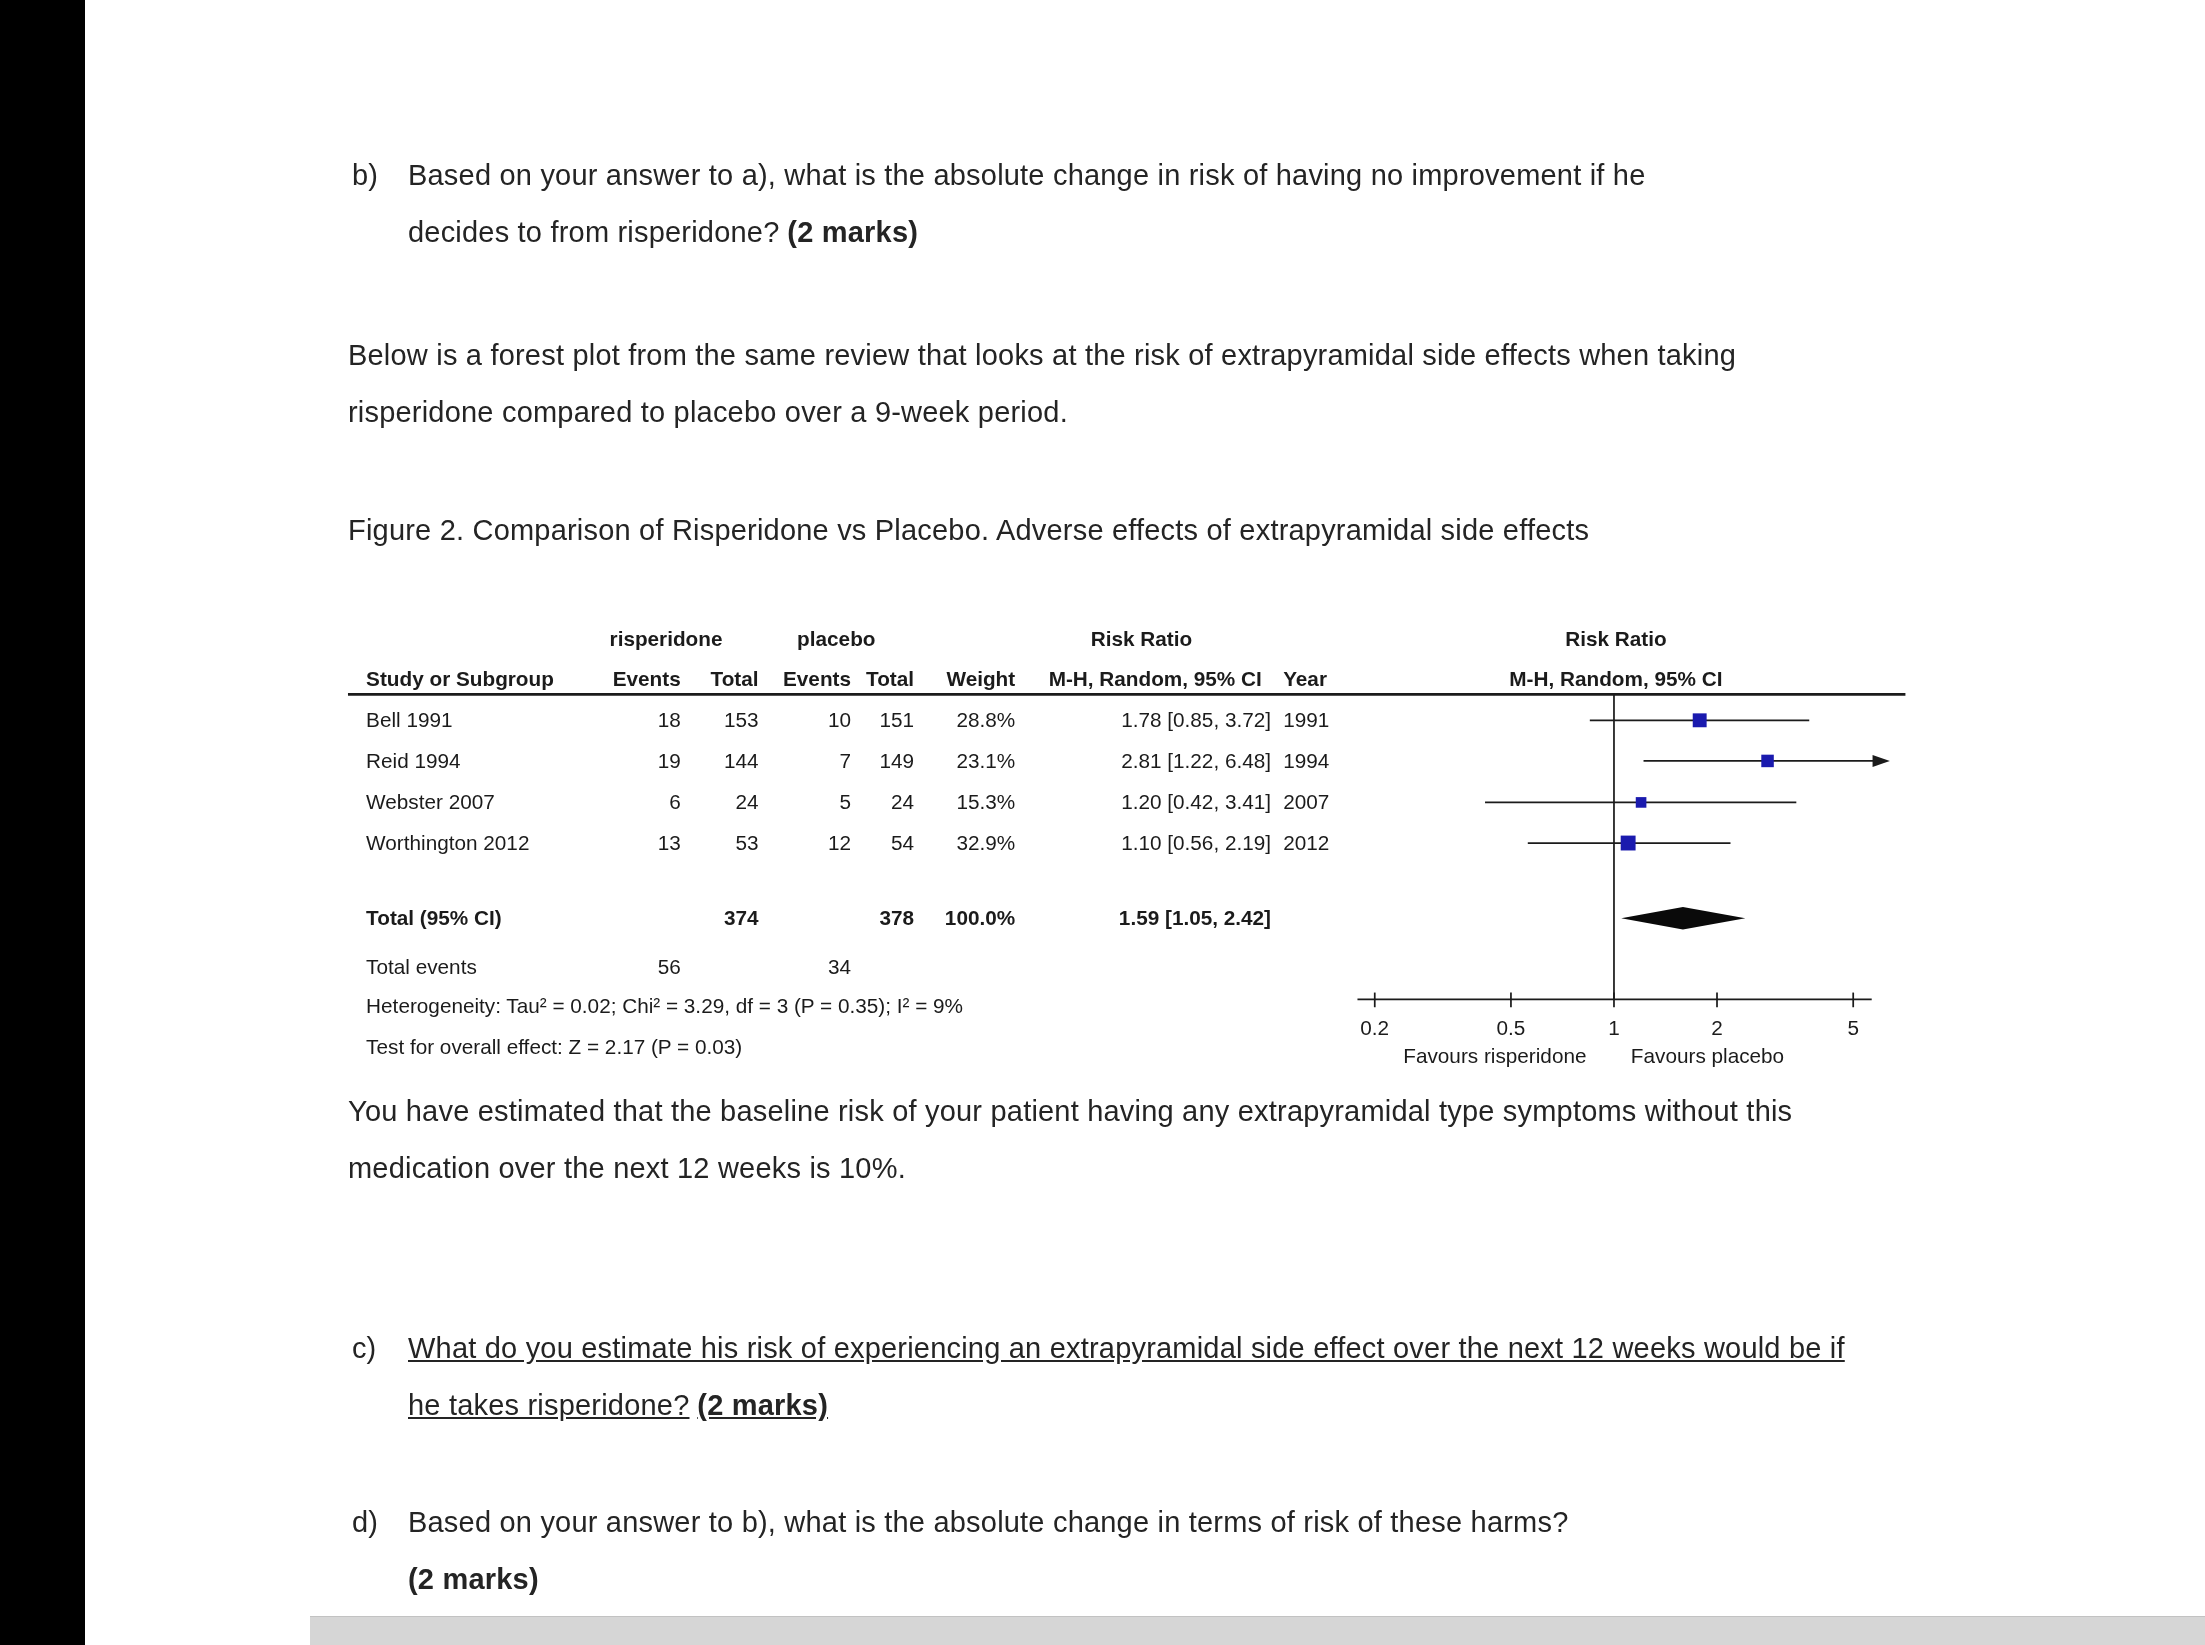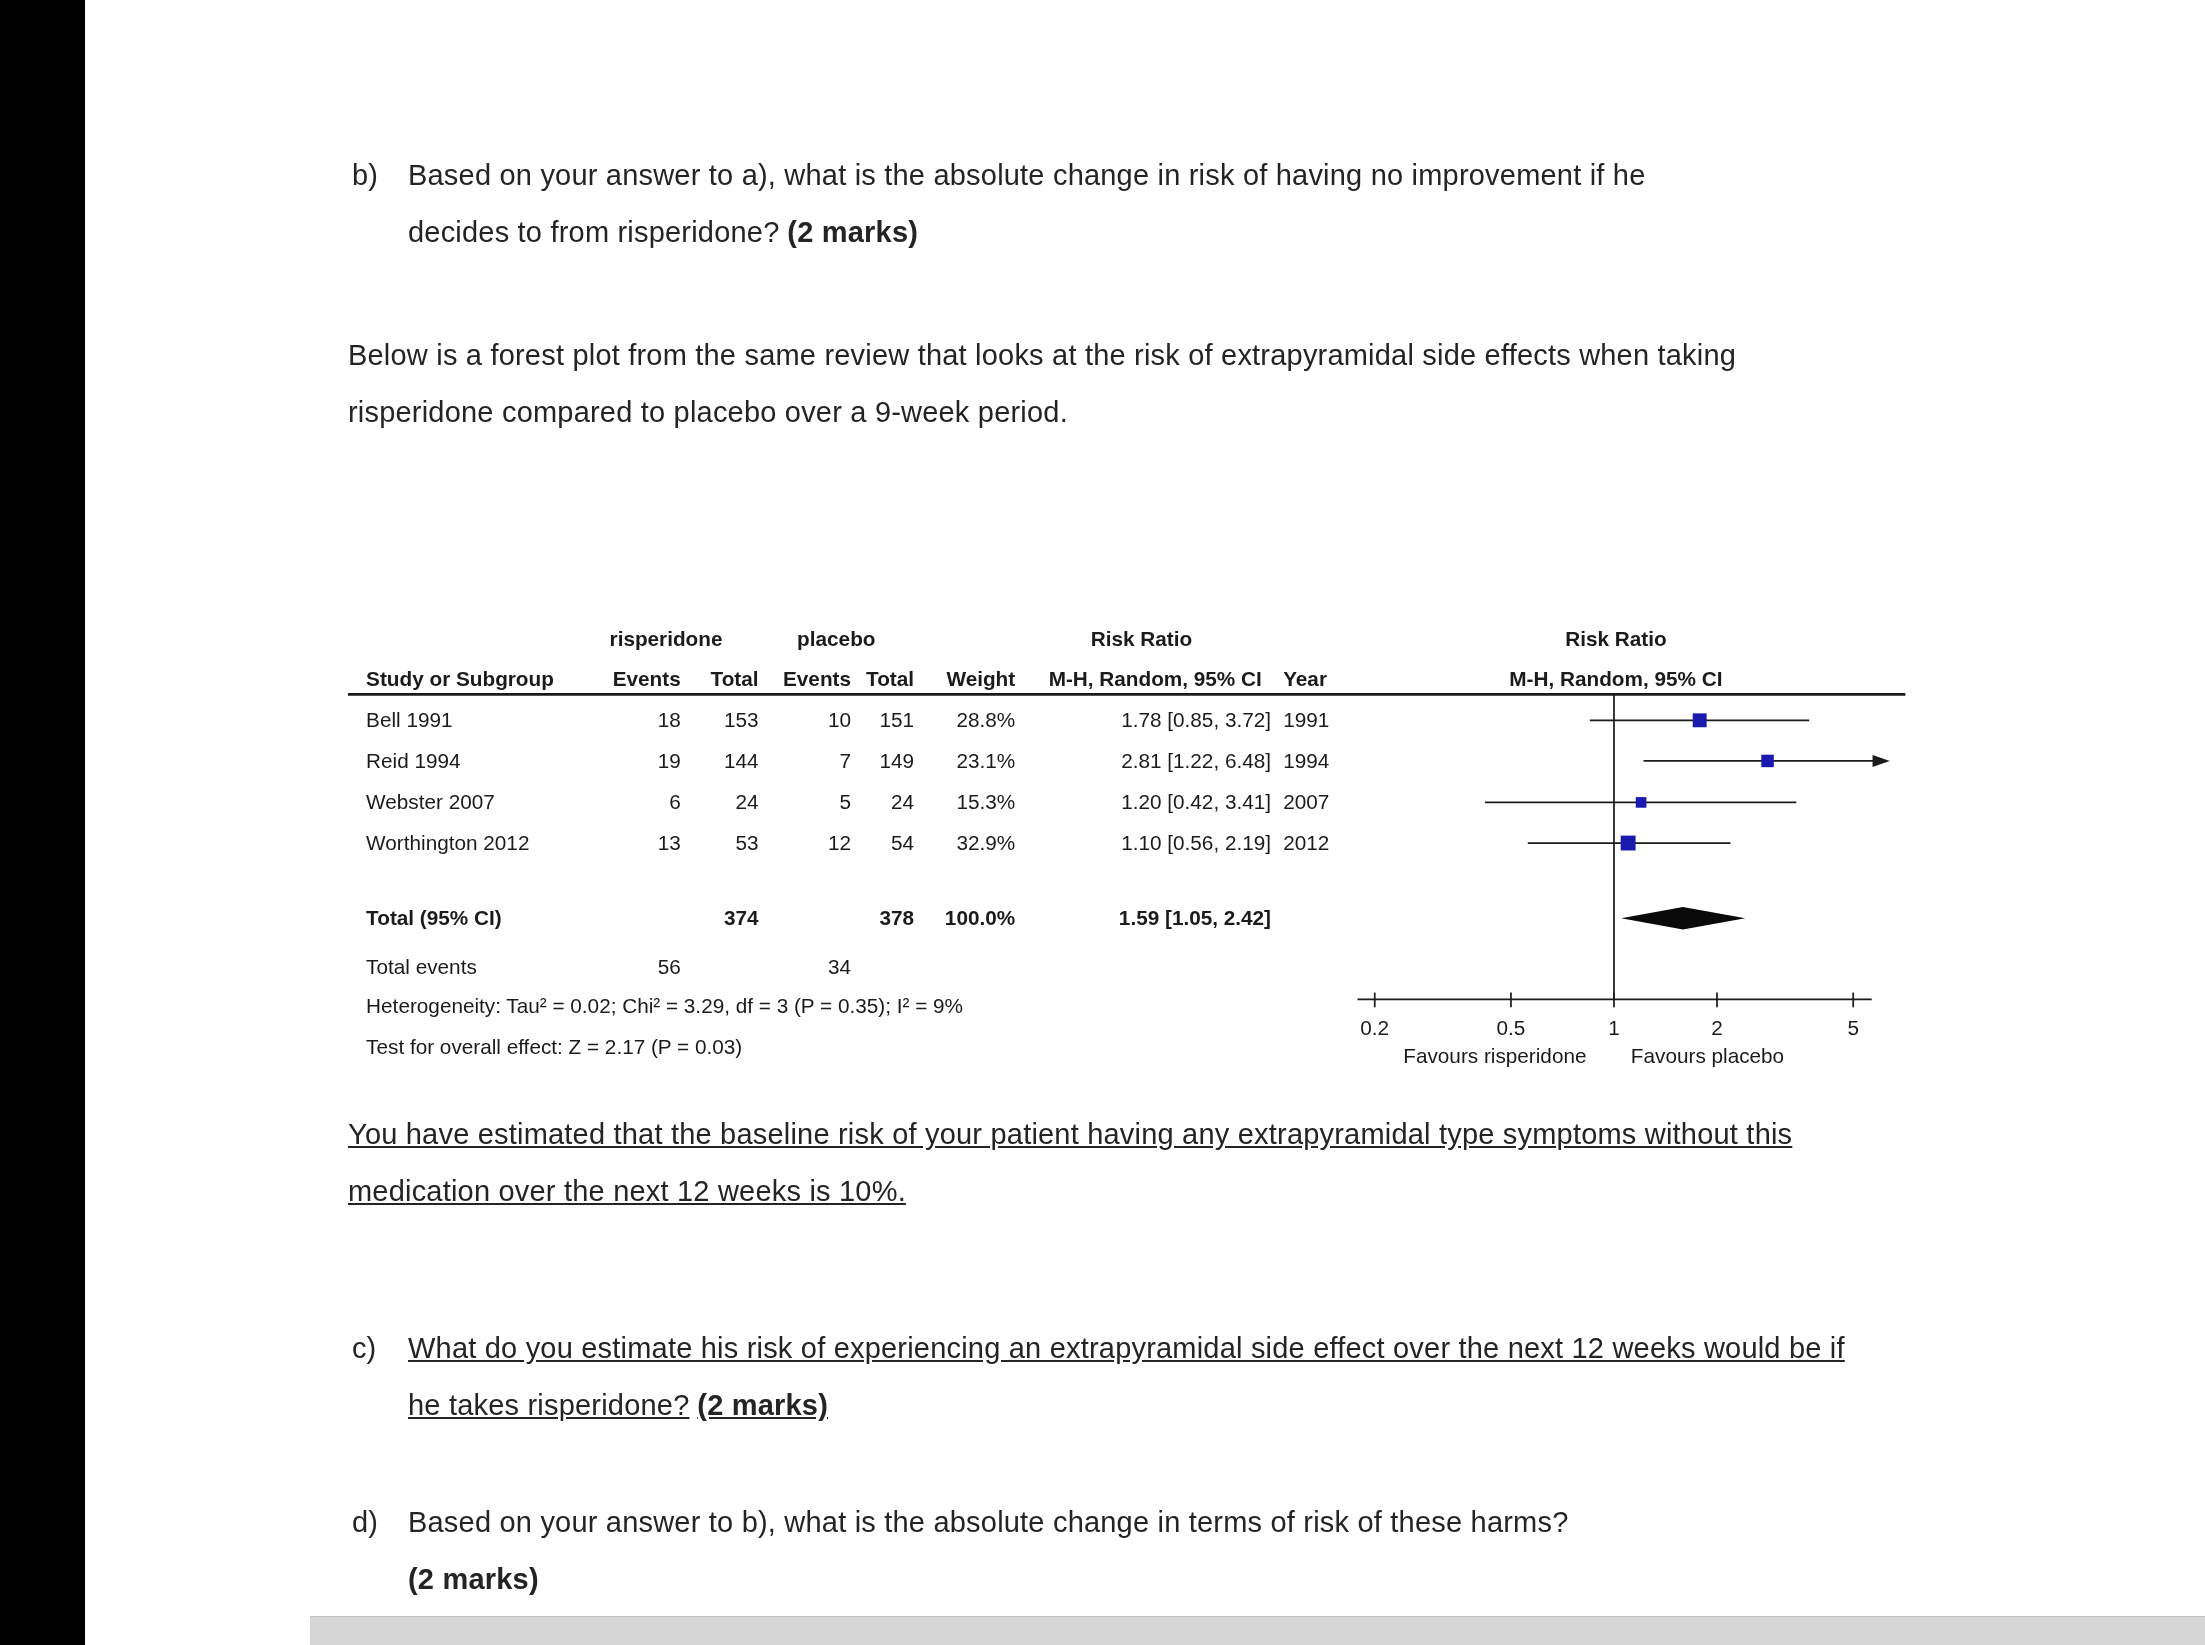--- a/index.html
+++ b/index.html
@@ -18,21 +18,21 @@
   .qblock { position:absolute; display:flex; align-items:flex-start; }
   .qlabel { font-size:29px; line-height:57px; width:56px; flex:none; }
   .qtext  { font-size:29px; line-height:57px; letter-spacing:0.2px; }
   .marks  { font-weight:bold; margin-left:7.8px; }
   .marks-block { display:block; font-weight:bold; margin-left:0; }
 
   .q-b { top:147px; left:352px; }
   .q-b .qtext { width:1314px; }
   .intro-para { top:327px; left:348px; width:1505px; }
   .figure-caption { top:502px; left:348px; width:1487px; }
-  .baseline-para { top:1106px; left:348px; width:1531px;text-decoration:underline; }
+  .baseline-para { top:1083px; left:348px; width:1531px; }
   .q-c { top:1320px; left:352px; }
   .q-c .qtext { width:1453px;text-decoration:underline; }
   .q-d { top:1494px; left:352px; }
   .q-d .qtext { width:1531px; }
 
   #forest-svg { position:absolute; top:614px; left:0; }
   #forest-svg text { font-family:"Liberation Sans", sans-serif; }
 </style>
 </head>
 <body>
@@ -42,20 +42,21 @@
   <div class="left-bar"></div>
   <div class="bottom-bar"></div>
 
   <div class="qblock q-b">
     <span class="qlabel">b)</span>
     <p class="qtext"><span>Based on your answer to a), what is the absolute change in risk of having no improvement if he decides to from risperidone?</span><strong class="marks">(2 marks)</strong></p>
   </div>
 
   <p class="para intro-para">Below is a forest plot from the same review that looks at the risk of extrapyramidal side effects when taking risperidone compared to placebo over a 9-week period.</p>
 
+  <p class="para figure-caption">Figure 2. Comparison of Risperidone vs Placebo. Adverse effects of extrapyramidal side effects</p>
 
   <svg id="forest-svg" width="2205" height="484" viewBox="0 0 2550 560">
       <text x="770" y="37" text-anchor="middle" font-size="24" font-weight="bold" fill="#1b1b1b">risperidone</text>
       <text x="967" y="37" text-anchor="middle" font-size="24" font-weight="bold" fill="#1b1b1b">placebo</text>
       <text x="1320" y="37" text-anchor="middle" font-size="24" font-weight="bold" fill="#1b1b1b">Risk Ratio</text>
       <text x="1869" y="37" text-anchor="middle" font-size="24" font-weight="bold" fill="#1b1b1b">Risk Ratio</text>
       <text x="423" y="83" text-anchor="start" font-size="24" font-weight="bold" fill="#1b1b1b">Study or Subgroup</text>
       <text x="787" y="83" text-anchor="end" font-size="24" font-weight="bold" fill="#1b1b1b">Events</text>
       <text x="877" y="83" text-anchor="end" font-size="24" font-weight="bold" fill="#1b1b1b">Total</text>
       <text x="984" y="83" text-anchor="end" font-size="24" font-weight="bold" fill="#1b1b1b">Events</text>

